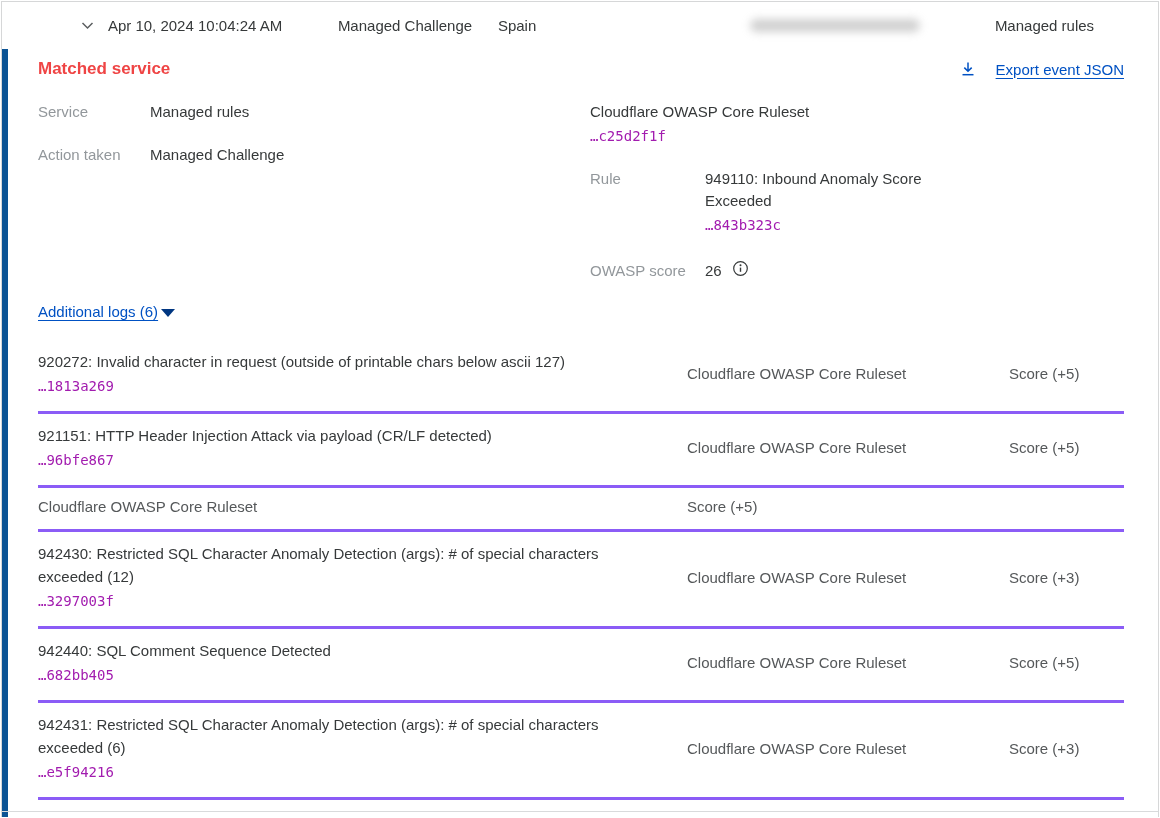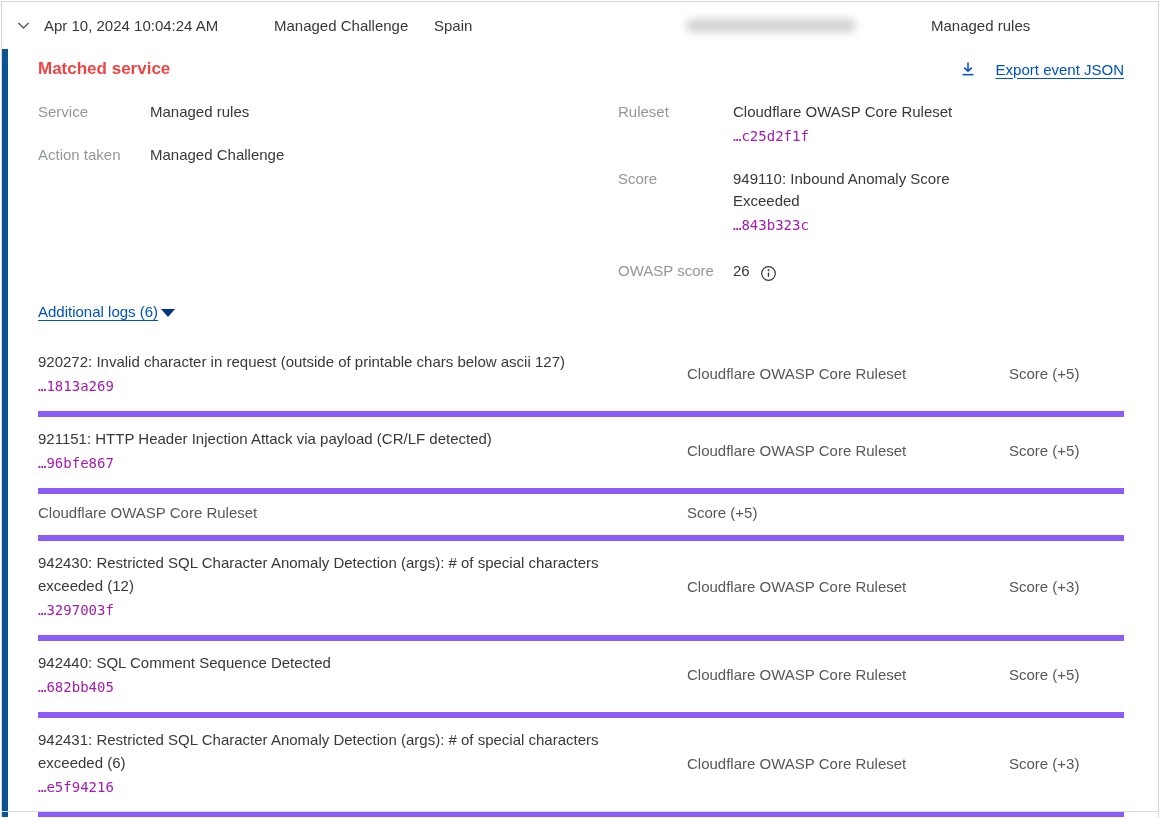--- a/index.html
+++ b/index.html
@@ -21,20 +21,21 @@
   }
   
   .header-row {
     display: flex;
     align-items: center;
     height: 47px;
     padding-left: 13px;
     font-size: 15px;
     color: #36393a;
     cursor: pointer;
+    justify-content: center;
   }
   .chevron { width: 17px; height: 17px; flex: none; display: inline-flex; }
   .hdr-timestamp { margin-left: 12px; width: 230px; flex: none; }
   .hdr-action   { width: 160px; flex: none; }
   .hdr-country  { width: 252px; flex: none; }
   .redacted {
     width: 170px; height: 13px; flex: none;
     background: #a3a3a3; opacity: .5;
     border-radius: 7px;
     filter: blur(4px);
@@ -56,60 +57,60 @@
     margin-bottom: 22px;
   }
   .panel-title { font-size: 17px; font-weight: 700; color: #ef4444; }
   .export-link {
     display: inline-flex; align-items: center; gap: 20px;
     color: #0051c3; font-size: 15px;
     text-decoration: none; cursor: pointer;
   }
   .export-link .link-text { text-decoration: underline; text-underline-offset: 3px; }
   
-  .details { display: flex; gap: 28px; }
+  .details { display: flex; }
   .details-left { width: 552px; flex: none; }
   .details-right { flex: 1; }
   .field-row { display: flex; font-size: 15px; line-height: 22px; }
   .details-left .field-row { margin-bottom: 21px; }
   .details-right .field-row { margin-bottom: 21px; }
   .field-label { color: #92979b; flex: none; }
   .details-left .field-label { width: 112px; }
   .details-right .field-label { width: 115px; }
   .field-value { color: #36393a; max-width: 245px; }
   .hash {
     font-family: "DejaVu Sans Mono", monospace;
     font-size: 14px;
     color: #a21caf;
     margin-top: 3px;
     line-height: 21px;
   }
   .owasp-row { margin-top: 24px; align-items: center; }
-  .owasp-value { display: inline-flex; align-items: flex-end; gap: 10px; }
+  .owasp-value { display: inline-flex; align-items: flex-start; gap: 10px; }
   .info-icon { display: inline-flex; cursor: pointer; }
   
   .logs-toggle {
     display: inline-flex; align-items: center;
     font-size: 15px; color: #0051c3;
     cursor: pointer;
   }
   .logs-toggle .link-text { text-decoration: underline; text-underline-offset: 3px; }
   .caret-down {
     width: 0; height: 0;
     border-left: 7px solid transparent;
     border-right: 7px solid transparent;
     border-top: 8px solid #003681;
     margin-left: 3px;
     margin-top: 2px;
   }
   .logs-table { margin-top: 19px; }
   .log-row {
     display: grid;
     grid-template-columns: 649px 322px 1fr;
-    border-bottom: 6px solid #8b5cf6;
+    border-bottom: 3px solid #8b5cf6;
     padding: 10px 0 14px 0;
   }
   .log-desc { font-size: 15px; line-height: 23px; color: #36393a; padding-right: 34px; }
   .log-ruleset, .log-score {
     font-size: 15px; color: #55585a;
     align-self: center;
   }
   .bottom-rule {
     position: absolute;
     left: 0; right: 0; bottom: 5px;
@@ -159,28 +160,27 @@
           <span class="field-value">Managed rules</span>
         </div>
         <div class="field-row">
           <span class="field-label">Action taken</span>
           <span class="field-value">Managed Challenge</span>
         </div>
       </div>
 
       <div class="details-right">
         <div class="field-row">
-          <span class="field-label">Ruleset</span>
           <span class="field-value">
             <span>Cloudflare OWASP Core Ruleset</span>
             <div class="hash">…c25d2f1f</div>
           </span>
         </div>
         <div class="field-row">
-          <span class="field-label">Score</span>
+          <span class="field-label">Rule</span>
           <span class="field-value">
             <span>949110: Inbound Anomaly Score Exceeded</span>
             <div class="hash">…843b323c</div>
           </span>
         </div>
         <div class="field-row owasp-row">
           <span class="field-label">OWASP score</span>
           <span class="owasp-value">
             <span>26</span>
             <span class="info-icon">

